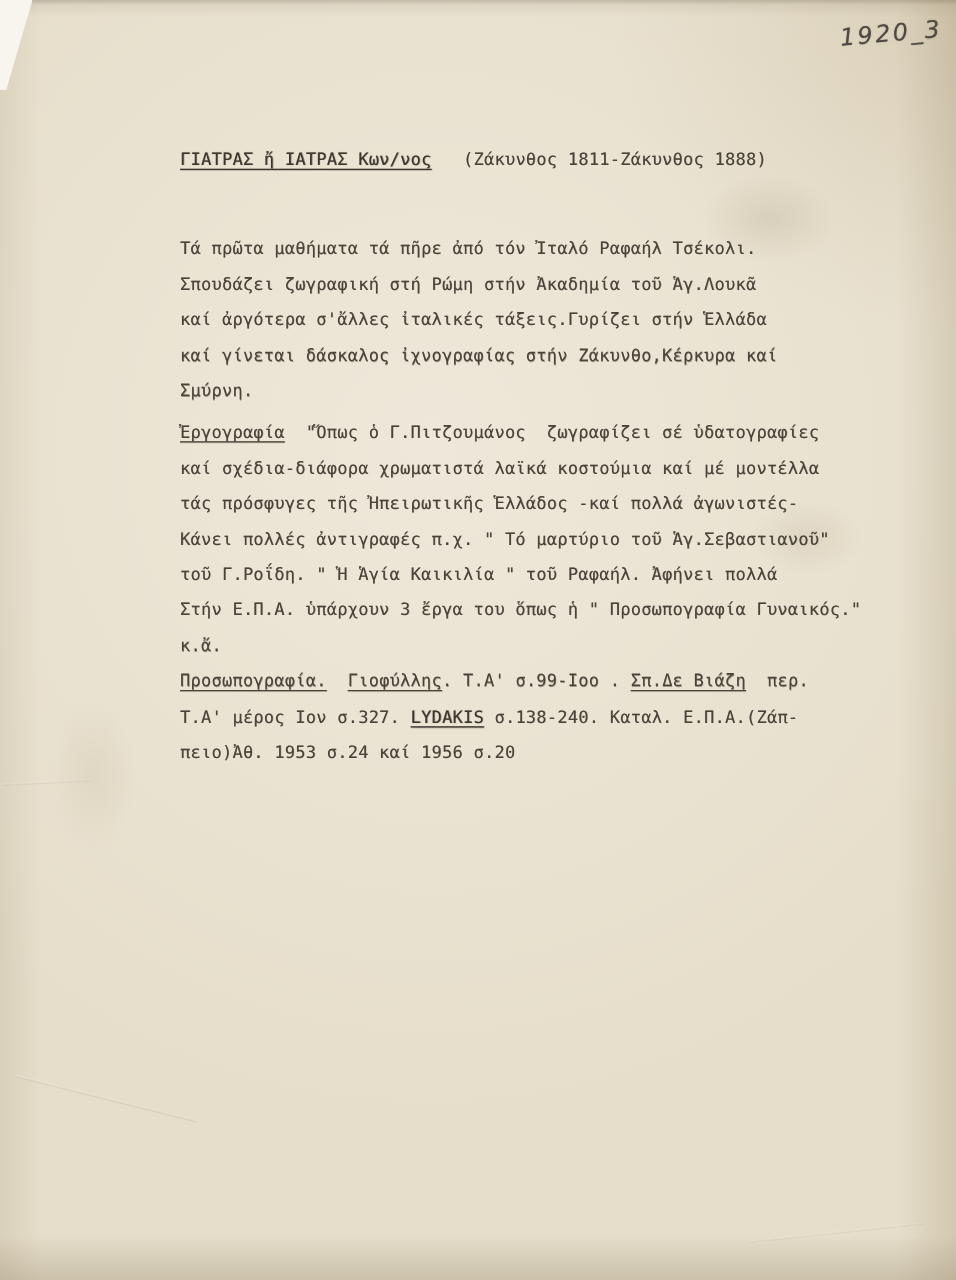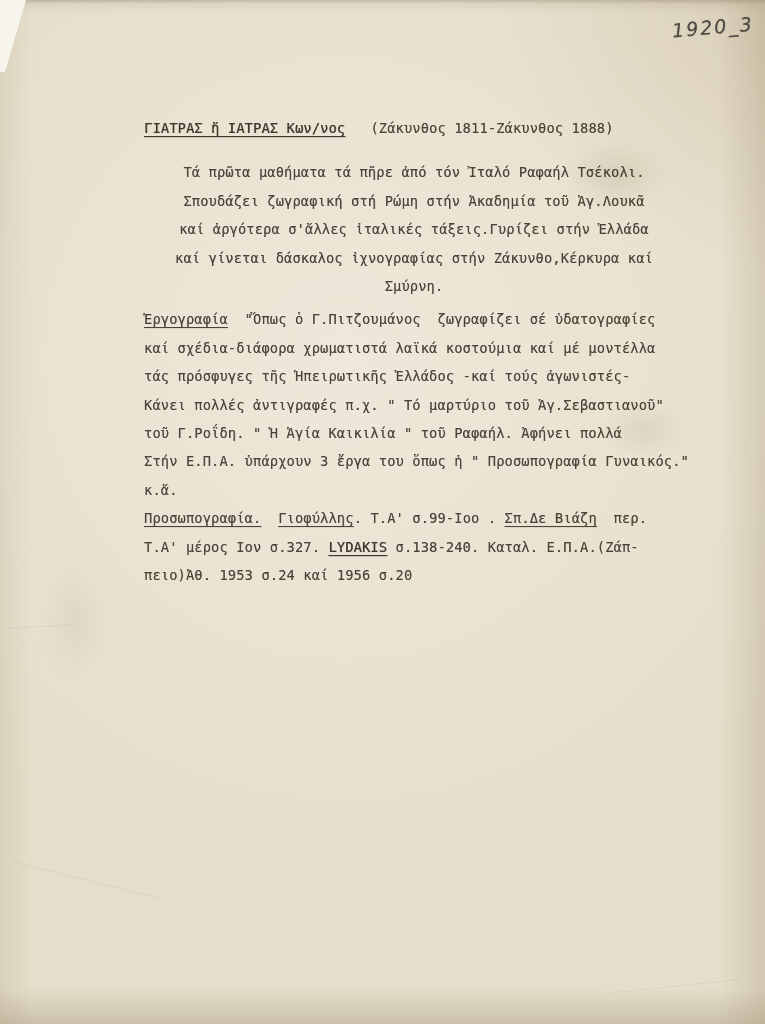--- a/index.html
+++ b/index.html
@@ -49,23 +49,23 @@
   .content {
     position:absolute; left:144px; top:114px; width:540px;
     color:#49433a;
     font-size:13.6px; line-height:28.4px;
     letter-spacing:0.2px;
     text-shadow:0.3px 0.2px 0.5px rgba(62,54,42,0.45);
   }
   .ln { white-space:pre; }
   .u  { text-decoration:underline; text-decoration-thickness:1.2px; text-underline-offset:3px; }
   .strong { color:#3b362e; text-shadow:0.5px 0.3px 0.6px rgba(50,43,33,0.6); }
-  .block-title   { margin-bottom:16px; }
+  .block-title   { margin-bottom:43px; }
   .block-prof    { margin-bottom:27px; }
-  .block-bio     { margin-bottom:5px;text-align:center; }
+  .block-bio     { margin-bottom:5px; }
   .block-ergo    { margin-bottom:0; }
 </style>
 </head>
 <body>
 
 <div class="scan">
   <div class="corner-artifact"></div>
   <div class="stain stain1"></div>
   <div class="stain stain2"></div>
   <div class="stain stain3"></div>
@@ -86,21 +86,21 @@
       <div class="ln">Τά πρῶτα μαθήματα τά πῆρε ἀπό τόν Ἰταλό Ραφαήλ Τσέκολι.</div>
       <div class="ln">Σπουδάζει ζωγραφική στή Ρώμη στήν Ἀκαδημία τοῦ Ἁγ.Λουκᾶ</div>
       <div class="ln">καί ἀργότερα σ'ἄλλες ἰταλικές τάξεις.Γυρίζει στήν Ἑλλάδα</div>
       <div class="ln">καί γίνεται δάσκαλος ἰχνογραφίας στήν Ζάκυνθο,Κέρκυρα καί</div>
       <div class="ln">Σμύρνη.</div>
     </div>
 
     <div class="block-ergo">
       <div class="ln"><span class="u">Ἐργογραφία</span><span>  "Ὅπως ὁ Γ.Πιτζουμάνος  ζωγραφίζει σέ ὑδατογραφίες</span></div>
       <div class="ln">καί σχέδια-διάφορα χρωματιστά λαϊκά κοστούμια καί μέ μοντέλλα</div>
-      <div class="ln">τάς πρόσφυγες τῆς Ἠπειρωτικῆς Ἑλλάδος -καί τούς ἀγωνιστές-</div>
+      <div class="ln">τάς πρόσφυγες τῆς Ἠπειρωτικῆς Ἑλλάδος -καί πολλά ἀγωνιστές-</div>
       <div class="ln">Κάνει πολλές ἀντιγραφές π.χ. " Τό μαρτύριο τοῦ Ἁγ.Σεβαστιανοῦ"</div>
       <div class="ln">τοῦ Γ.Ροΐδη. " Ἡ Ἁγία Καικιλία " τοῦ Ραφαήλ. Ἀφήνει πολλά</div>
       <div class="ln">Στήν Ε.Π.Α. ὑπάρχουν 3 ἔργα του ὅπως ἡ " Προσωπογραφία Γυναικός."</div>
       <div class="ln">κ.ἄ.</div>
     </div>
 
     <div class="block-biblio">
       <div class="ln"><span class="u">Προσωπογραφία.</span><span>  </span><span class="u">Γιοφύλλης</span><span>. Τ.Α' σ.99-Ιοο . </span><span class="u">Σπ.Δε Βιάζη</span><span>  περ.</span></div>
       <div class="ln"><span>Τ.Α' μέρος Ιον σ.327. </span><span class="u strong">LYDAKIS</span><span> σ.138-240. Καταλ. Ε.Π.Α.(Ζάπ-</span></div>
       <div class="ln">πειο)Ἀθ. 1953 σ.24 καί 1956 σ.20</div>

